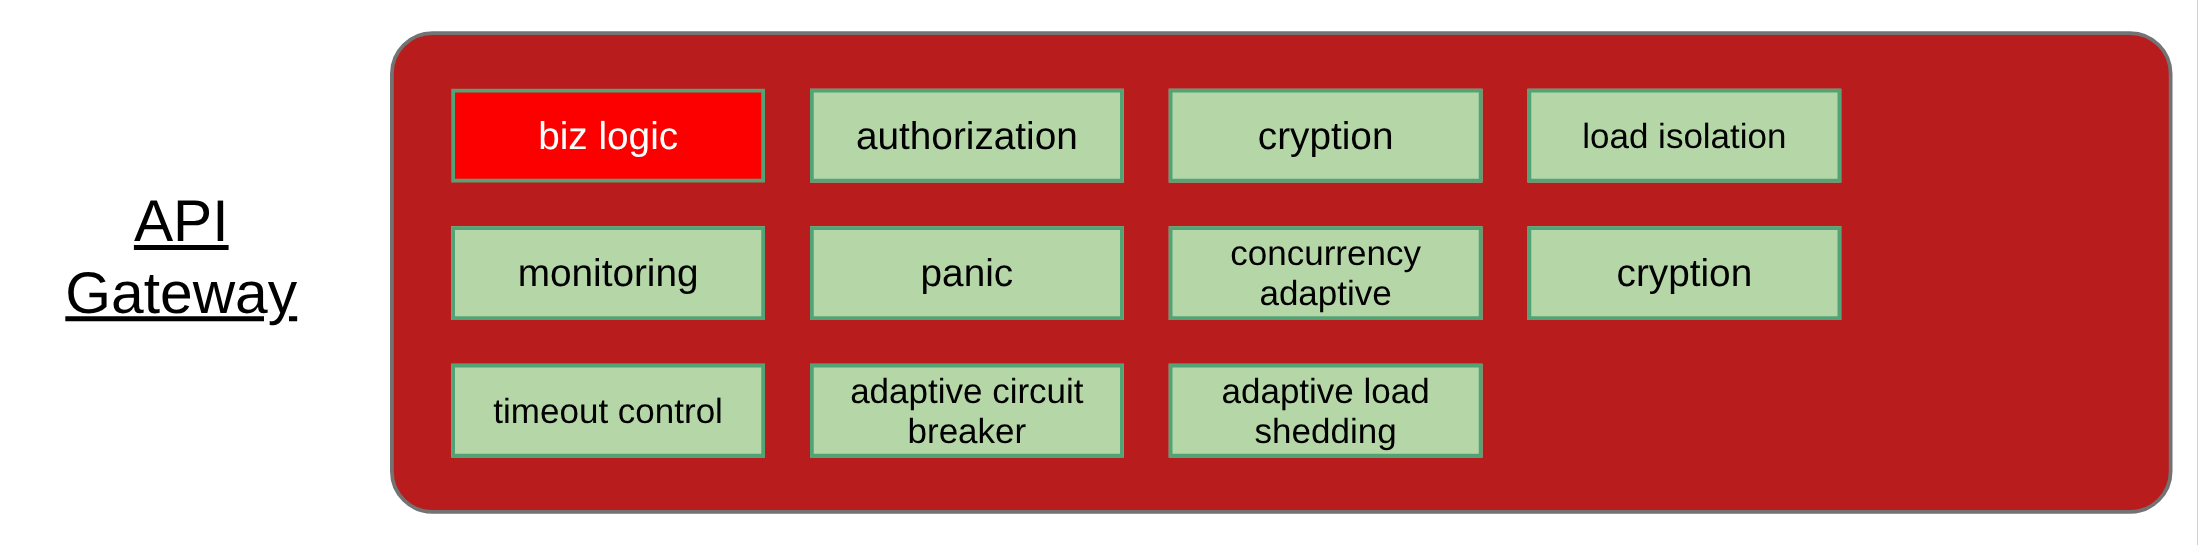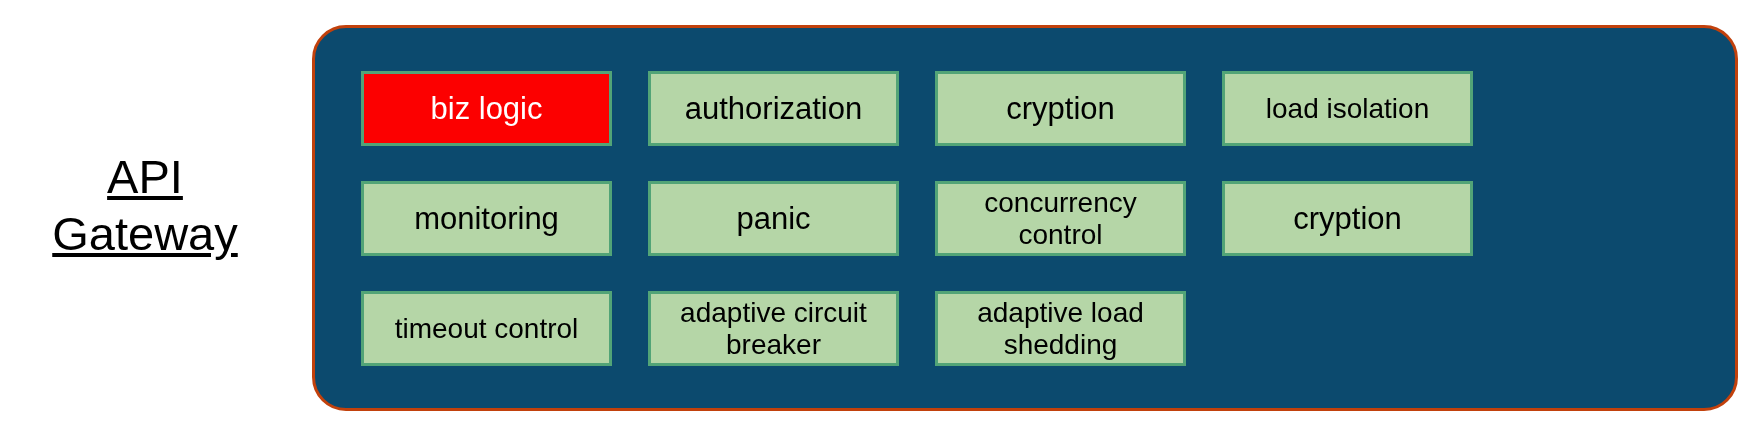--- a/index.html
+++ b/index.html
@@ -40,22 +40,22 @@
   }
 
   
   #gateway-container {
     position: absolute;
     left: 312px;
     top: 25px;
     width: 1426px;
     height: 386px;
     box-sizing: border-box;
-    background: #0c4a6e;
-    border: 3px solid #c2410c;
+    background: #b91c1c;
+    border: 3px solid #737373;
     border-radius: 34px;
   }
 
   
   #capability-grid {
     position: absolute;
     left: 46px;
     top: 43px;
     width: 1334px;
     height: 292px;
@@ -103,21 +103,21 @@
 
     <div id="capability-grid">
 
     <div class="capability-box highlight">biz logic</div>
         <div class="capability-box">authorization</div>
         <div class="capability-box">cryption</div>
         <div class="capability-box size-sm">load isolation</div>
         <div class="capability-box">monitoring</div>
         <div class="capability-box">panic</div>
         <div class="capability-box size-sm">concurrency
-control</div>
+adaptive</div>
         <div class="capability-box">cryption</div>
         <div class="capability-box size-sm">timeout control</div>
         <div class="capability-box size-sm">adaptive circuit
 breaker</div>
         <div class="capability-box size-sm">adaptive load
 shedding</div>
       </div>
 
   </div>
 

